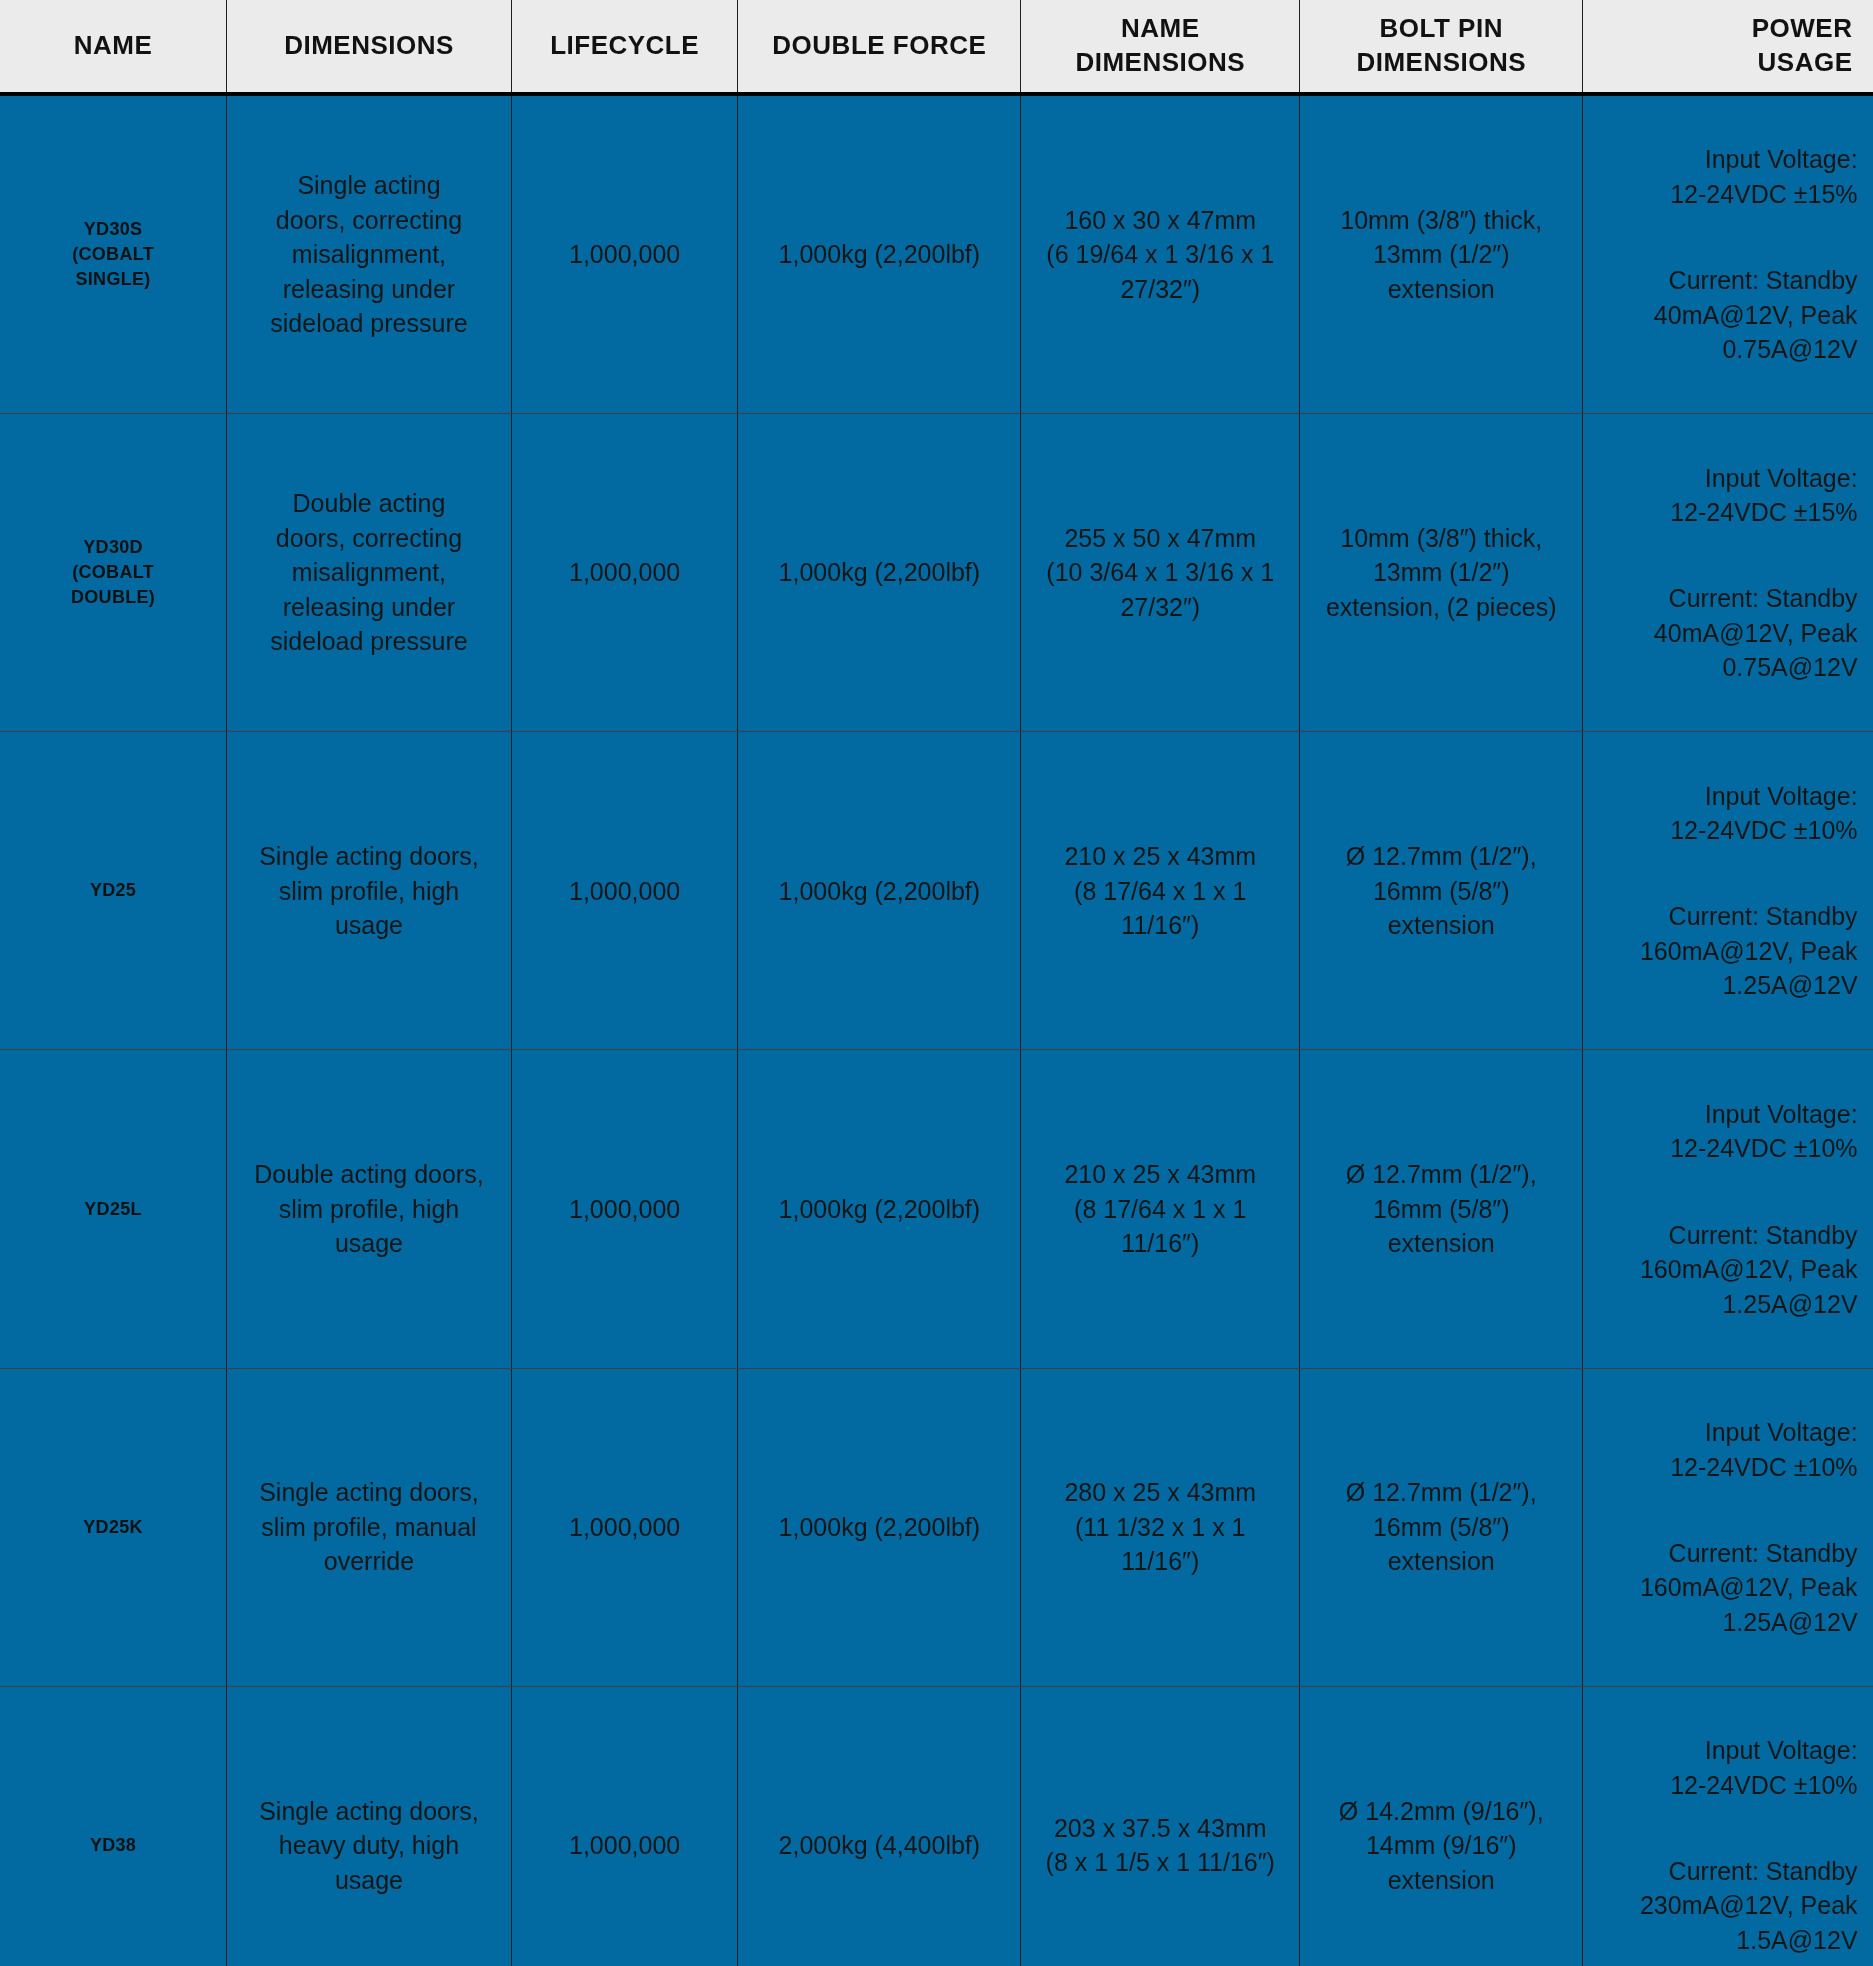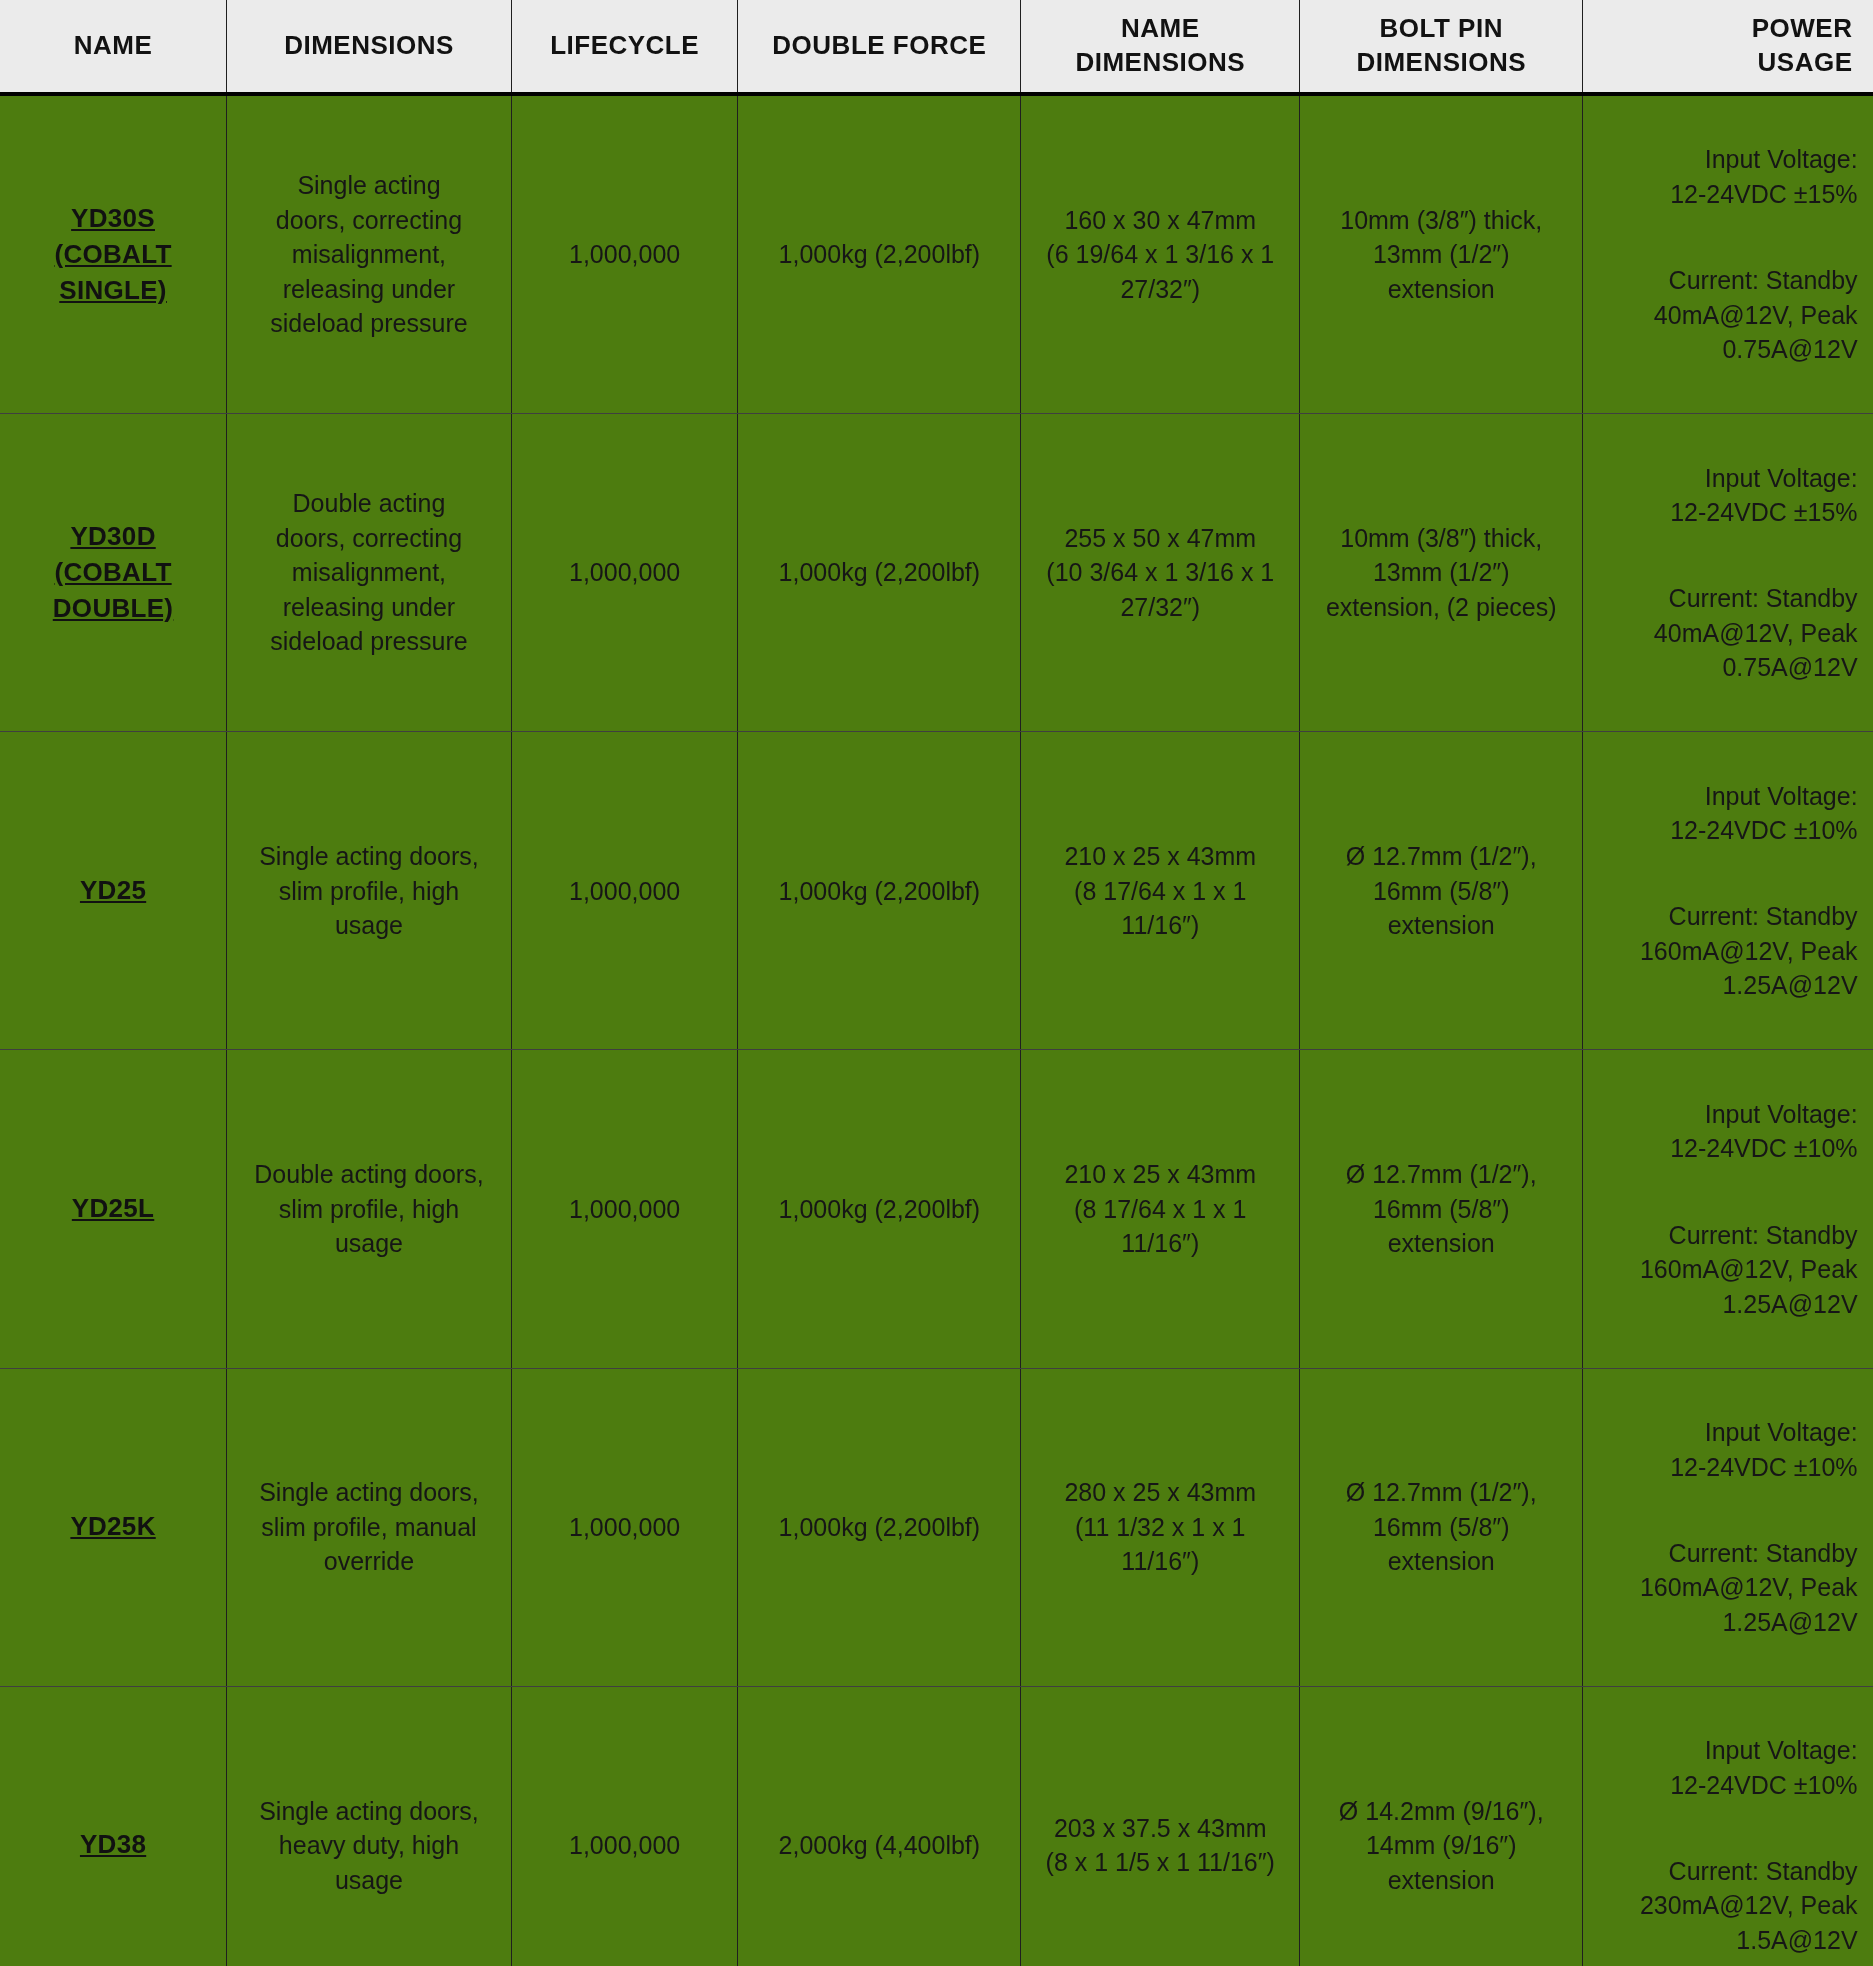--- a/index.html
+++ b/index.html
@@ -1,21 +1,21 @@
 <!DOCTYPE html>
 <html style="font-size:13.7px"><head>
 <meta charset="utf-8">
 <style>
   html, body { margin: 0; padding: 0; background: #ffffff; }
   .page {
     width: 1873px;
     height: 1966px;
     font-family: "Liberation Sans", sans-serif;
     color: #161616;
-    background: #4d7c0f;
+    background: #0369a1;
   }
   table.spec {
     width: 1873px;
     height: 1966px;
     border-collapse: collapse;
     table-layout: fixed;
   }
   th, td {
     text-align: center;
     vertical-align: middle;
@@ -42,24 +42,23 @@
   thead tr { height: 94px; }
   tbody tr { height: 208px; }
   tbody tr:last-child { height: 199px; }
   tbody tr:last-child td { border-bottom: 3.4px solid #1c1c1c; }
   td {
     font-size: 25px;
     line-height: 1.38;
   }
   td.c-name {
     font-weight: 700;
-    font-size: 26px;
+    font-size: 18px;
     letter-spacing: 0.3px;
     color: #111111;
-    text-decoration: underline;
   }
   td.c-power { padding: 3.4px 15.4px; }
   td.c-power p { margin: 8.6px 0; }
 </style>
 </head>
 <body>
 
 <div class="page">
   <table class="spec">
     <colgroup>

